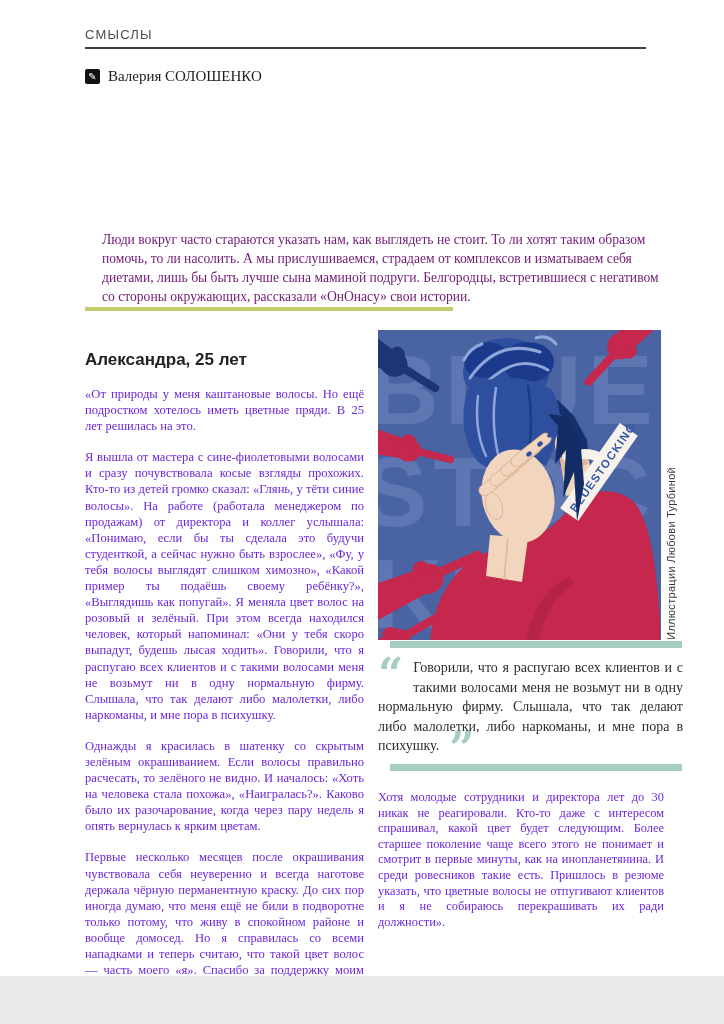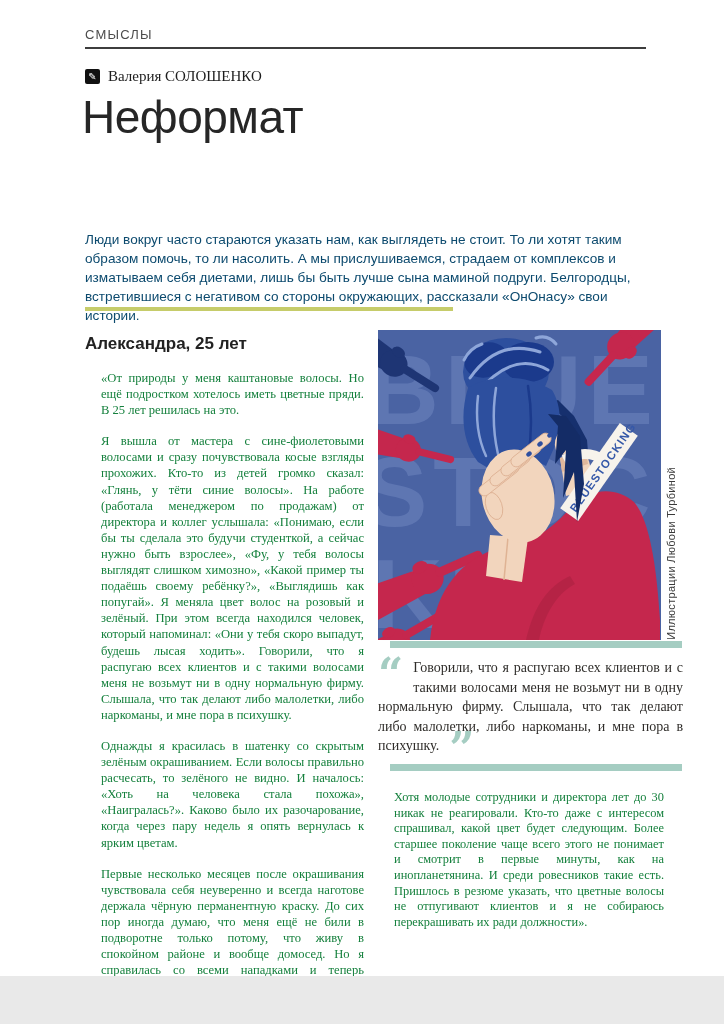--- a/index.html
+++ b/index.html
@@ -36,40 +36,40 @@
     position:absolute;left:82px;top:90px;
     font-family:"Liberation Sans","DejaVu Sans",sans-serif;
     font-size:46px;font-weight:500;letter-spacing:-0.5px;color:#262626;
   }
   .subtitle{
     position:absolute;left:85px;top:159px;
     font-family:"Liberation Sans","DejaVu Sans",sans-serif;
     font-size:20px;line-height:28px;color:#474747;font-weight:500;
   }
   .lead{
-    position:absolute;left:85px;top:230px;width:568px;
-    font-family:Liberation Sans, sans-serif;
-    font-size:13.6px;line-height:19px;color:#0c4a6e;
+    position:absolute;left:102px;top:230px;width:568px;
+    font-family:Liberation Serif, serif;
+    font-size:13.6px;line-height:19px;color:#701a75;
   }
   .lead-accent{
     position:absolute;left:85px;top:307px;width:368px;height:4px;background:#c6cc6a;
   }
   
   .left-col{position:absolute;left:85px;top:334px;width:279px;}
   .section-heading{
     font-family:"Liberation Sans","DejaVu Sans",sans-serif;
     font-size:13px;letter-spacing:0.8px;color:#3a3a3a;margin:0 0 16px 0;
   }
   .person-heading{
     font-family:"Liberation Sans","DejaVu Sans",sans-serif;
-    font-size:17px;font-weight:bold;color:#222;margin:0 0 16px 0;
+    font-size:17px;font-weight:bold;color:#222;margin:16px 0 16px 0;
   }
   .body-par{
-    font-size:12.6px;line-height:16.1px;margin:0 0 15px 16px;
-    text-align:justify;color:#15803d;
+    font-size:12.6px;line-height:16.1px;margin:0 0 15px 0;
+    text-align:justify;color:#6d28d9;
   }
   
   .illustration{
     position:absolute;left:378px;top:330px;width:283px;height:310px;
   }
   .ill-caption-wrap{
     position:absolute;left:665px;top:330px;height:310px;
     display:flex;flex-direction:column;justify-content:flex-end;align-items:center;
   }
   .ill-caption{
@@ -110,21 +110,20 @@
 <div class="page">
 
   <div class="kicker">СМЫСЛЫ</div>
   <div class="head-rule"></div>
 
   <div class="byline">
     <span class="byline-icon">✎</span>
     <span>Валерия СОЛОШЕНКО</span>
   </div>
 
-  <div class="title">Неформат</div>
 
 
   <div class="lead">Люди вокруг часто стараются указать нам, как выглядеть не стоит. То ли хотят таким образом помочь, то ли насолить. А мы прислушиваемся, страдаем от комплексов и изматываем себя диетами, лишь бы быть лучше сына маминой подруги. Белгородцы, встретившиеся с негативом со стороны окружающих, рассказали «ОнОнасу» свои истории.</div>
   <div class="lead-accent"></div>
 
   <div class="left-col">
     <div class="person-heading">Александра, 25 лет</div>
     <p class="body-par">«От природы у меня каштановые волосы. Но ещё подростком хотелось иметь цветные пряди. В 25 лет решилась на это.</p>
     <p class="body-par">Я вышла от мастера с сине-фиолетовыми волосами и сразу почувствовала косые взгляды прохожих. Кто-то из детей громко сказал: «Глянь, у тёти синие волосы». На работе (работала менеджером по продажам) от директора и коллег услышала: «Понимаю, если бы ты сделала это будучи студенткой, а сейчас нужно быть взрослее», «Фу, у тебя волосы выглядят слишком химозно», «Какой пример ты подаёшь своему ребёнку?», «Выглядишь как попугай». Я меняла цвет волос на розовый и зелёный. При этом всегда находился человек, который напоминал: «Они у тебя скоро выпадут, будешь лысая ходить». Говорили, что я распугаю всех клиентов и с такими волосами меня не возьмут ни в одну нормальную фирму. Слышала, что так делают либо малолетки, либо наркоманы, и мне пора в психушку.</p>
     <p class="body-par">Однажды я красилась в шатенку со скрытым зелёным окрашиванием. Если волосы правильно расчесать, то зелёного не видно. И началось: «Хоть на человека стала похожа», «Наигралась?». Каково было их разочарование, когда через пару недель я опять вернулась к ярким цветам.</p>

